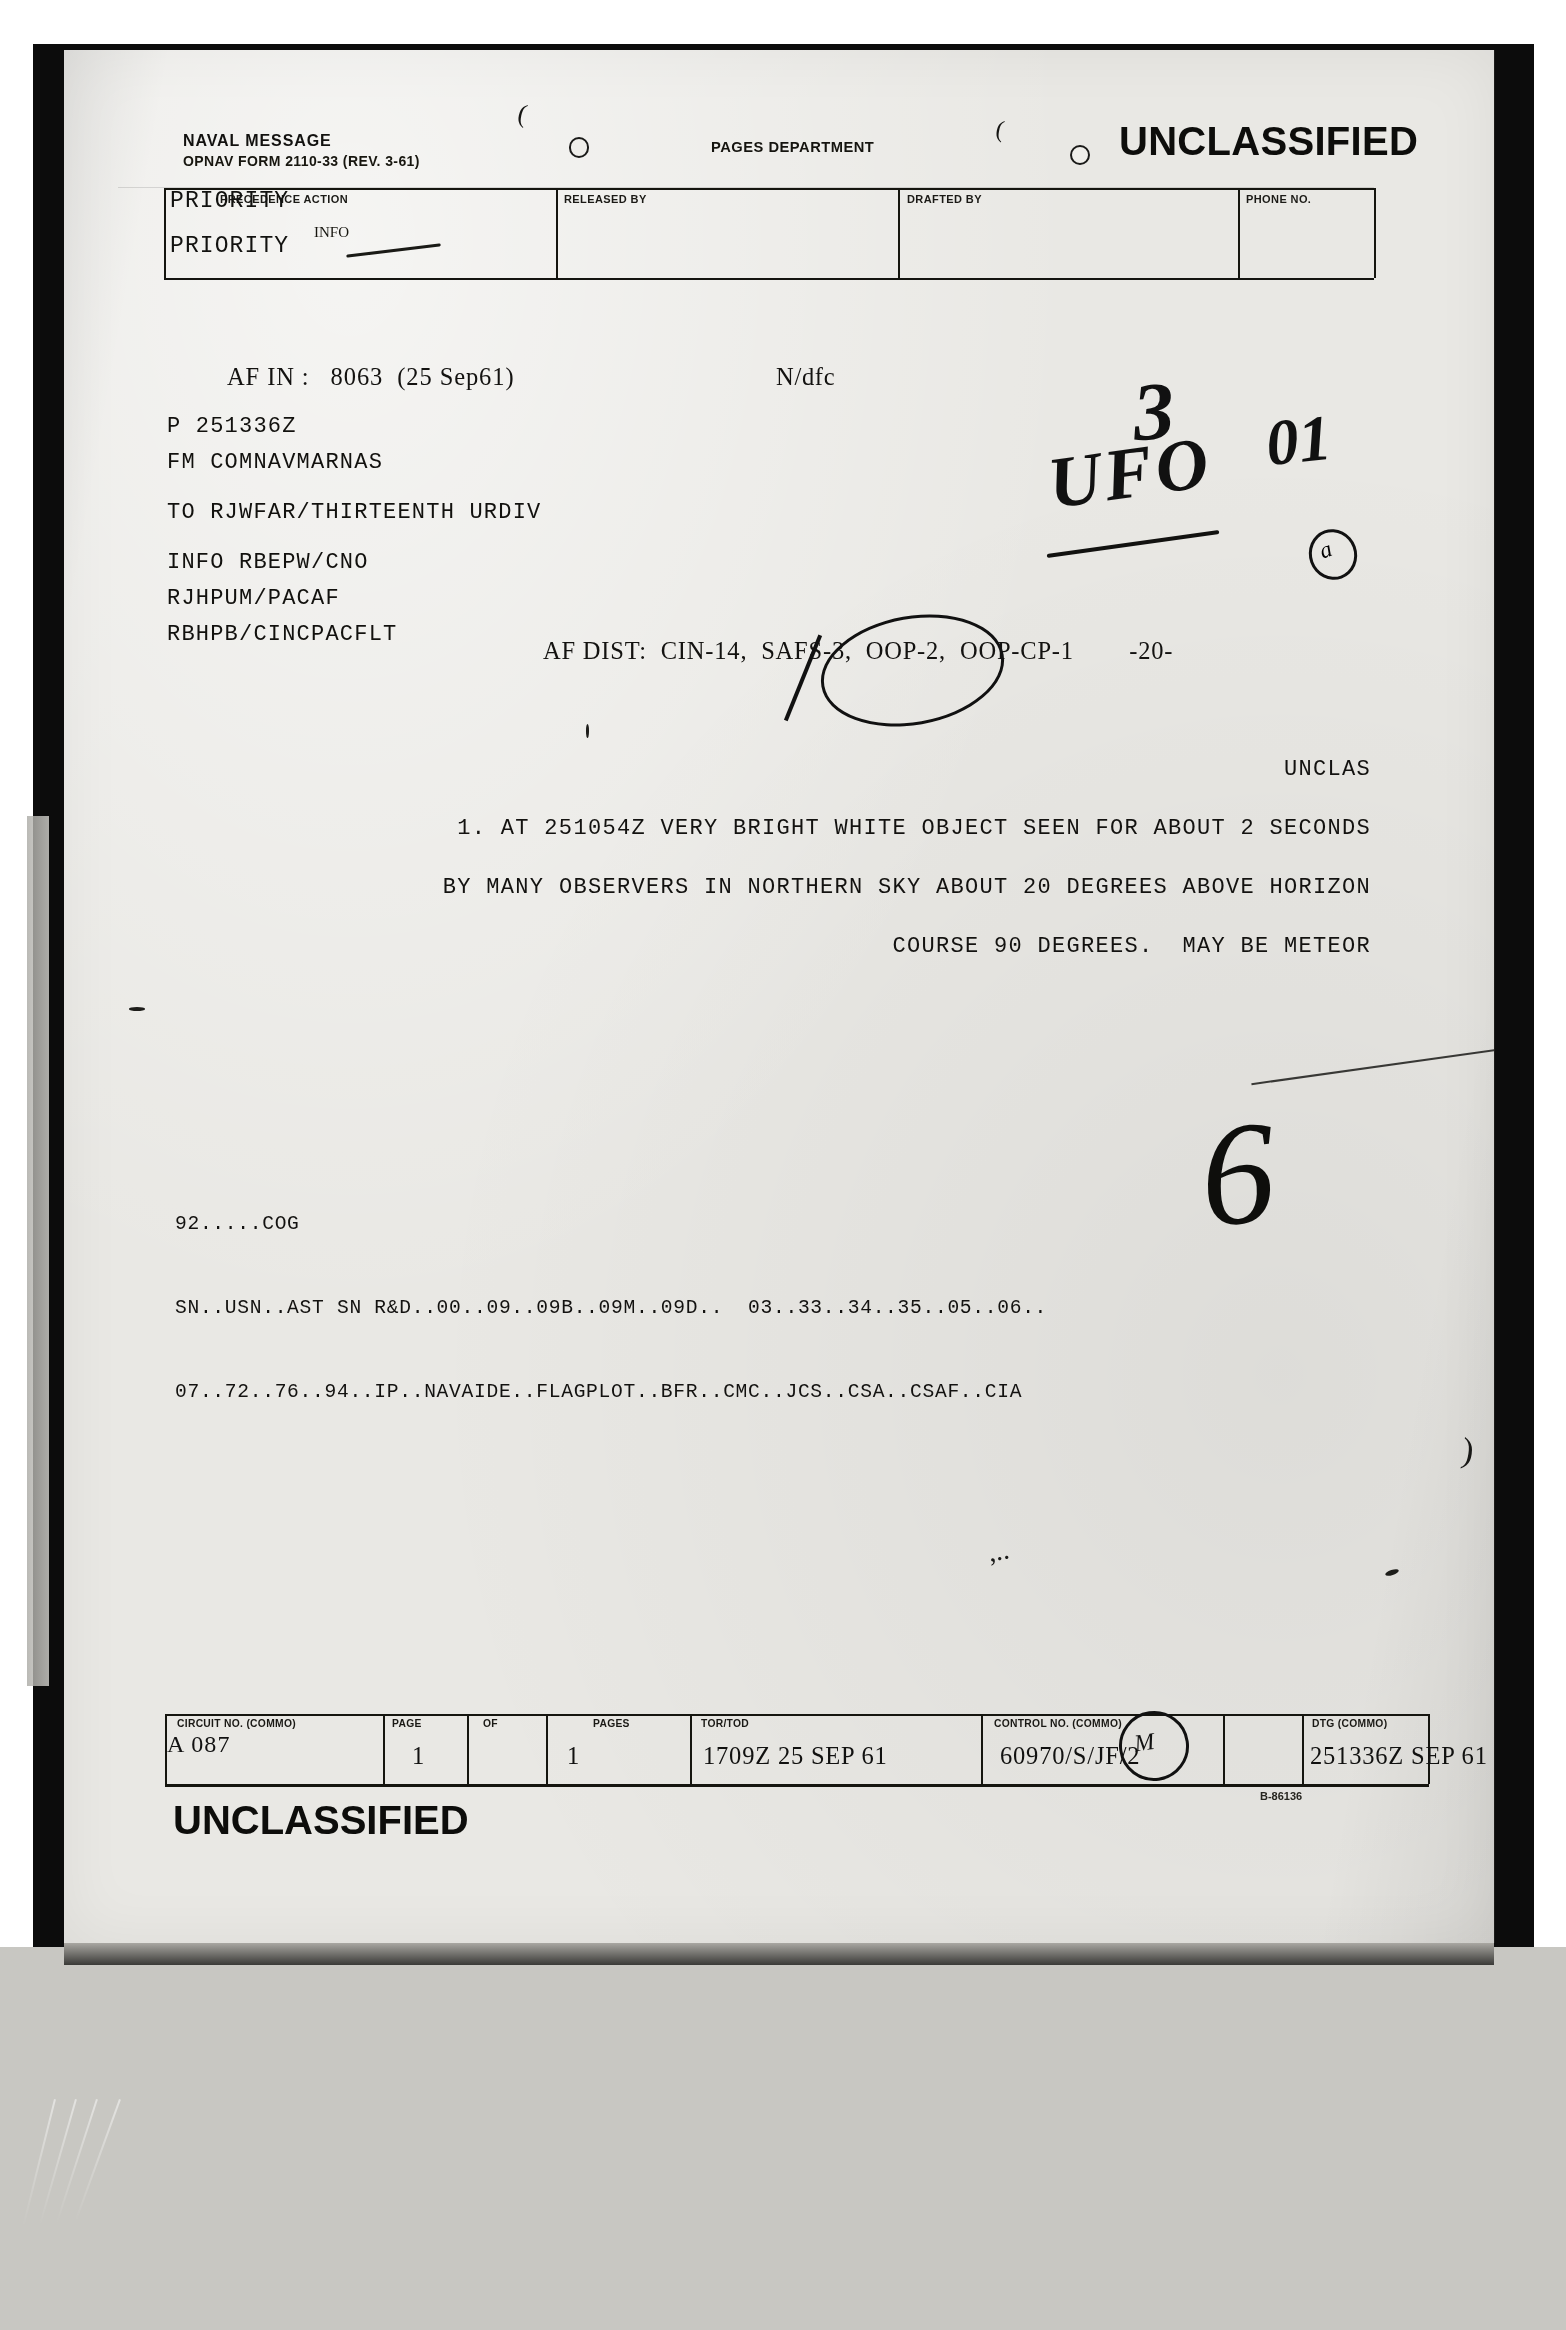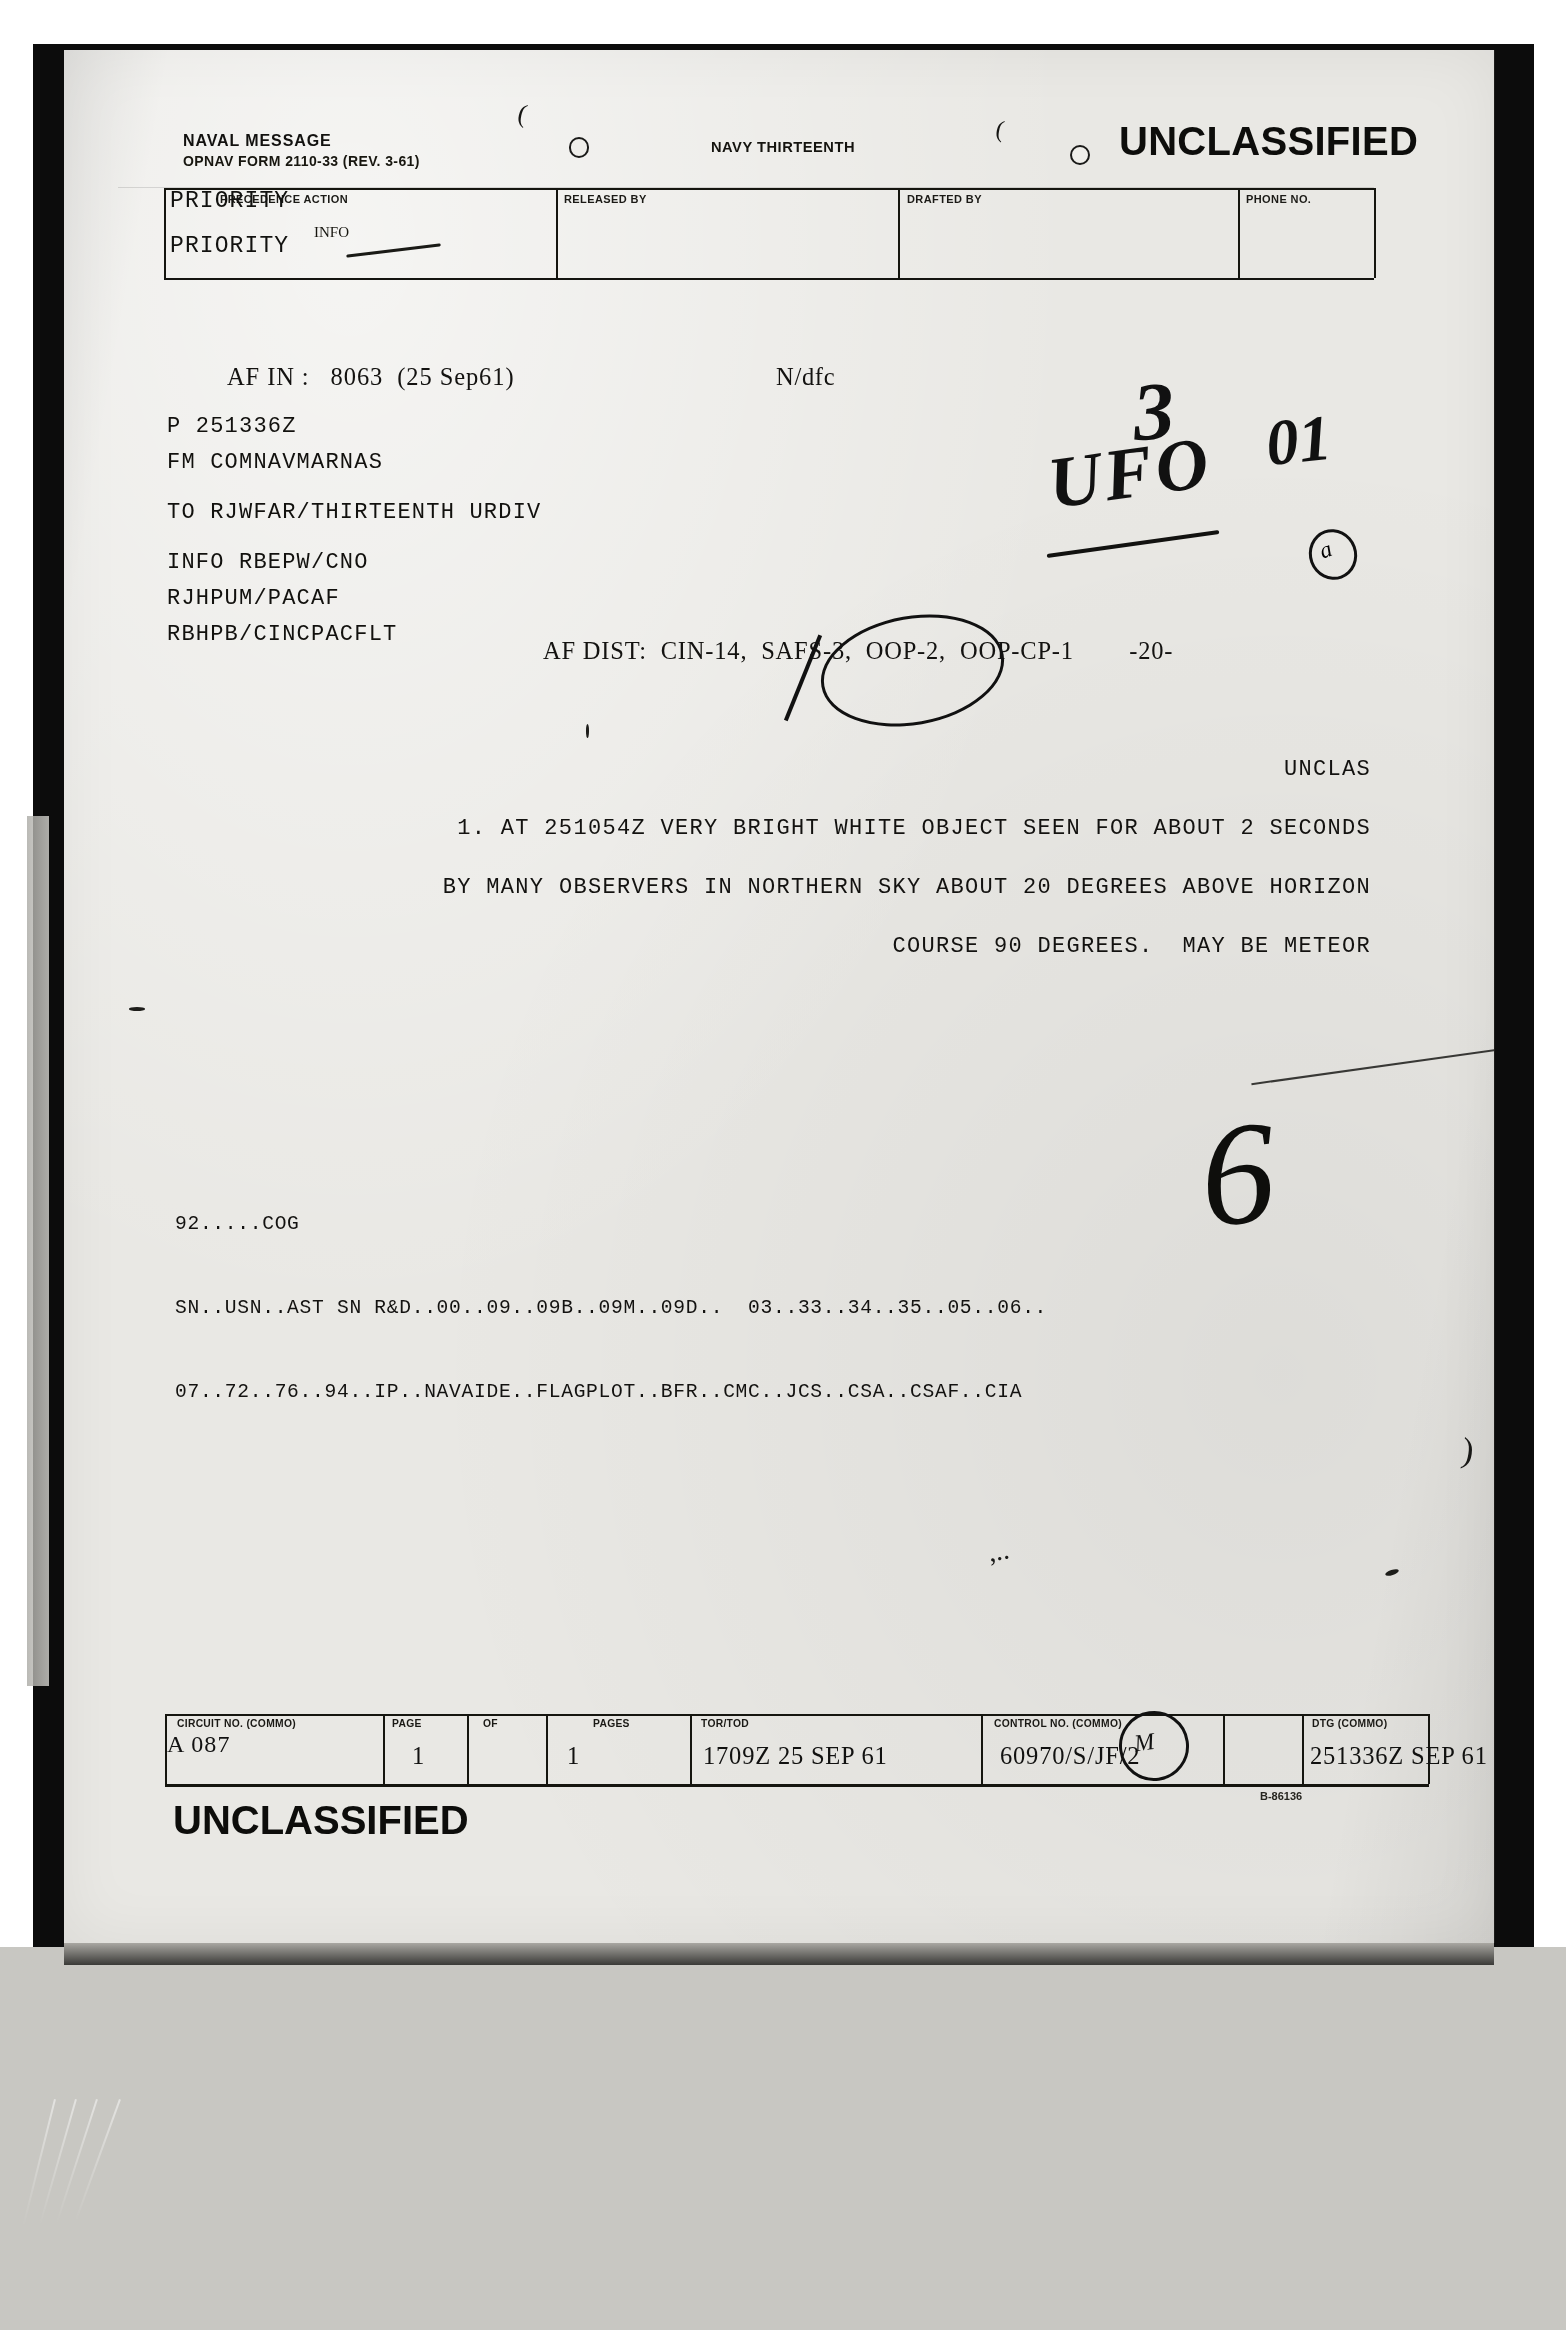--- a/index.html
+++ b/index.html
@@ -540,21 +540,21 @@
     <div class="page-grain"></div>
 
     <div class="hdr">
       <div class="hdr-row">
         <div class="tick-1">(</div>
         <div class="tick-2">(</div>
         <div class="hole hole-1"></div>
         <div class="hole hole-2"></div>
         <div class="naval-message">NAVAL MESSAGE</div>
         <div class="opnav-form">OPNAV FORM 2110-33 (REV. 3-61)</div>
-        <div class="navy-dept">NAVY THIRTEENTH</div>
+        <div class="navy-dept">PAGES DEPARTMENT</div>
         <div class="unclassified-top">UNCLASSIFIED</div>
       </div>
     </div>
 
     <div class="boxes">
       <div class="box-line-top"></div>
       <div class="box-line-bot"></div>
       <div class="vdiv vdiv-a"></div>
       <div class="vdiv vdiv-b"></div>
       <div class="vdiv vdiv-c"></div>

